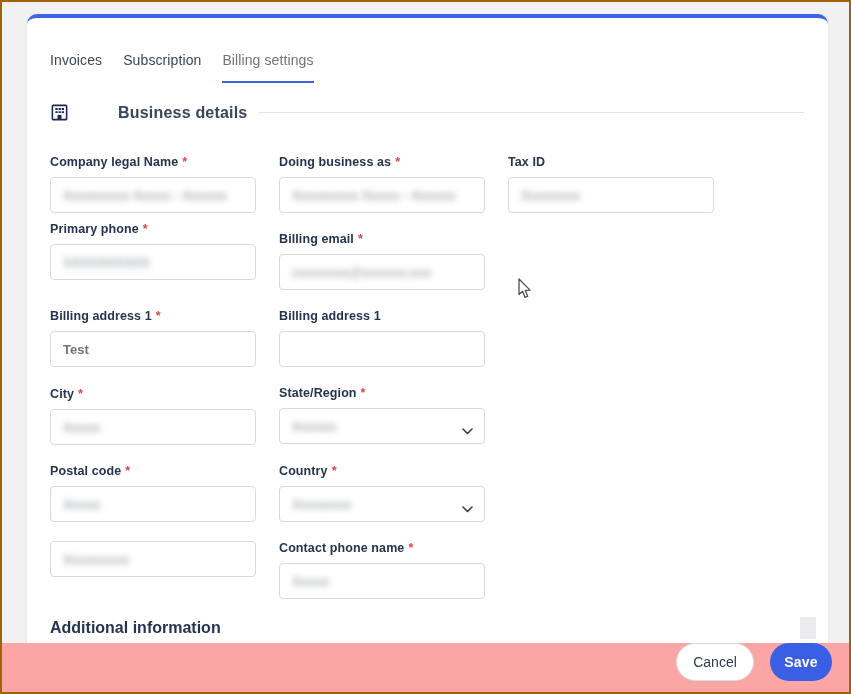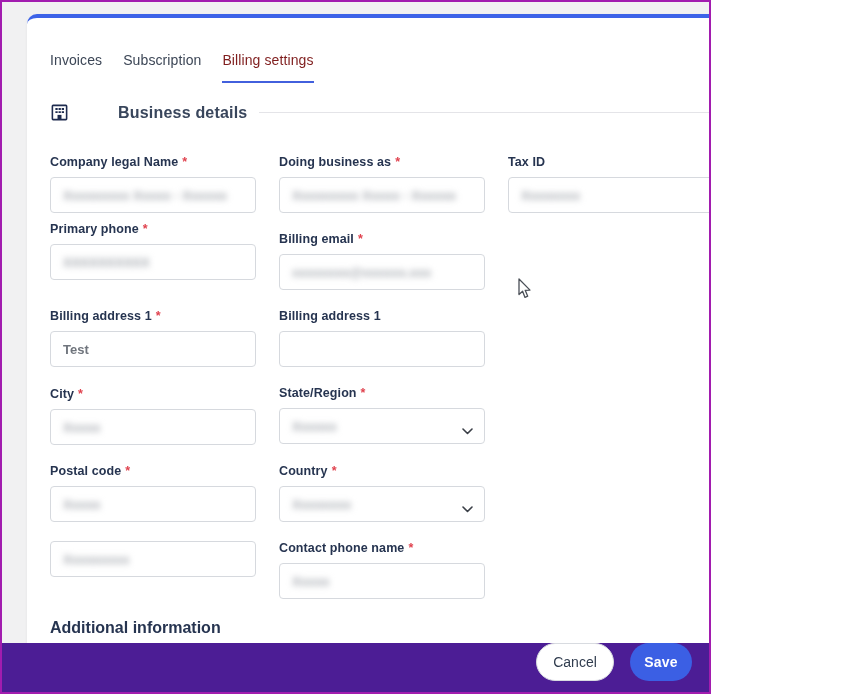--- a/index.html
+++ b/index.html
@@ -1,37 +1,37 @@
 <!DOCTYPE html>
 <html><head>
 <meta charset="utf-8">
 <style>
   * { margin:0; padding:0; box-sizing:border-box; }
   html,body { background:#ffffff; }
   body { font-family:"Liberation Sans", "DejaVu Sans", sans-serif; }
 
   .screen {
-    position:relative; width:711px; height:694px;
-    background:#f1f1f2; border:2px solid #a21caf; overflow:hidden;
+    position:relative; width:851px; height:694px;
+    background:#f1f1f2; border:2px solid #a16207; overflow:hidden;
   }
 
   .card {
     position:absolute; left:25px; top:12px; width:801px; height:682px;
     background:#ffffff; border-radius:10px 10px 0 0;
     border-top:4px solid #3d63e8;
     box-shadow:0 1px 3px rgba(40,50,70,0.07);
   }
 
   
   .tabs { position:absolute; left:48px; top:50px; display:flex; gap:21px; }
   .tab {
     font-size:14px; color:#3c4656; padding-bottom:13px; cursor:pointer;
     letter-spacing:0.1px;
   }
-  .tab.active { color:#7f1d1d; border-bottom:2px solid #4260dd; }
+  .tab.active { color:#737373; border-bottom:2px solid #4260dd; }
 
   
   .section-header {
     position:absolute; left:48px; top:101px; width:754px;
     display:flex; align-items:center;
   }
   .section-icon { width:19px; height:19px; margin-right:9px; flex:0 0 auto; }
   .section-title { font-size:16px; font-weight:700; color:#39465c; letter-spacing:0.2px;margin-left:40px; }
   .section-rule { flex:1; height:1px; background:#e4e4e8; margin-left:12px; }
 
@@ -61,21 +61,21 @@
 
   
   .scroll-thumb {
     position:absolute; left:798px; top:615px; width:16px; height:22px;
     background:#ececee; border-radius:1px;
   }
 
   
   .footer {
     position:absolute; left:0; right:0; bottom:0; height:49px;
-    background:#4c1d95; display:flex; align-items:center;
+    background:#fca5a5; display:flex; align-items:center;
     justify-content:flex-end; gap:16px; padding-right:17px; padding-bottom:12px;
   }
   .btn {
     height:38px; border-radius:20px; font-size:14px;
     display:flex; align-items:center; justify-content:center;
     cursor:pointer; font-family:inherit;
   }
   .btn-cancel {
     width:78px; background:#ffffff; border:1px solid #d8dbe0; color:#303c4e;
   }

